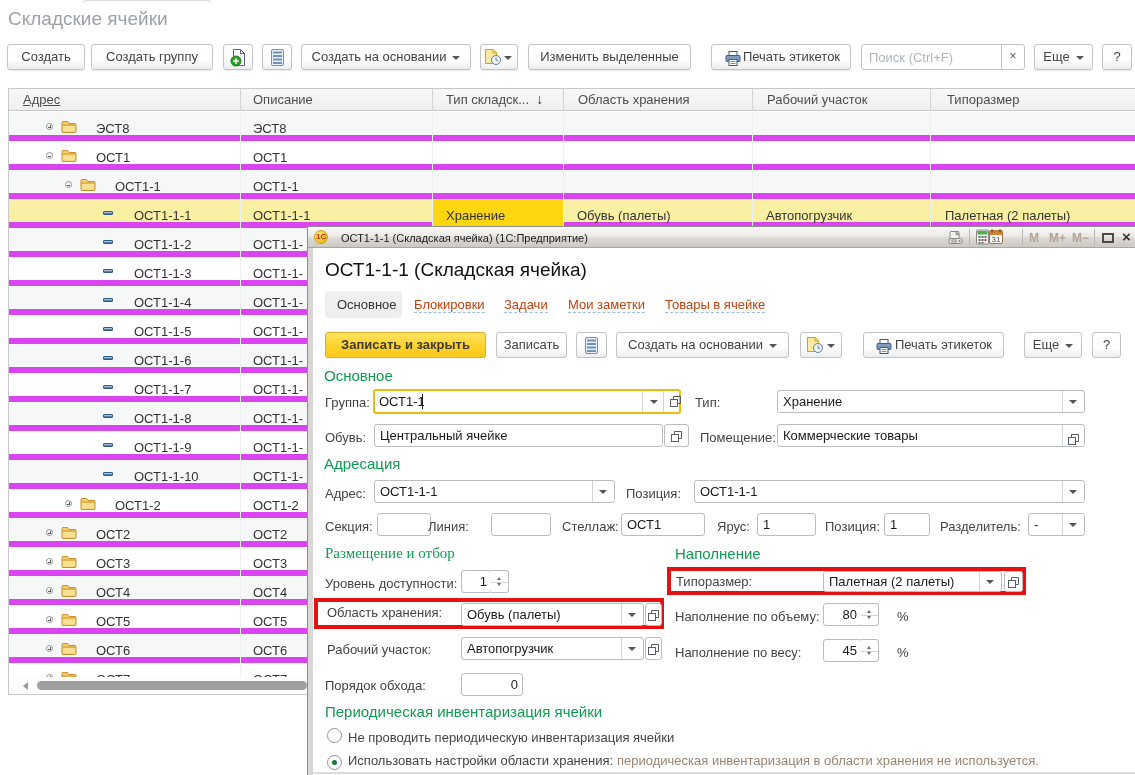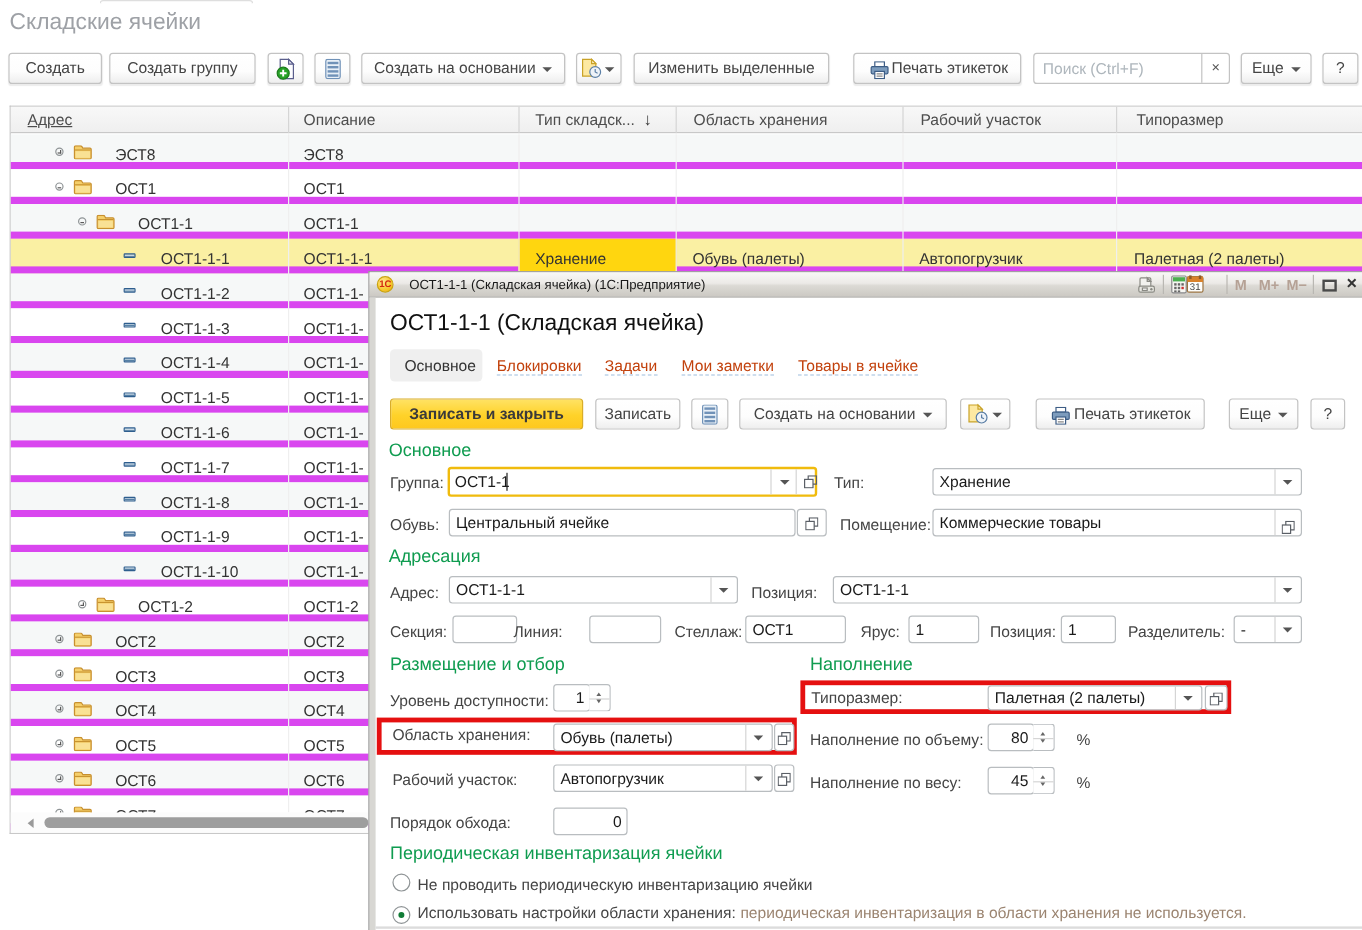--- a/index.html
+++ b/index.html
@@ -398,21 +398,21 @@
 <div class="flbl" style="left:428px;top:519px;">Линия:</div>
 <div class="fld" style="left:491px;top:513px;width:60px;"></div>
 <div class="flbl" style="left:562px;top:519px;">Стеллаж:</div>
 <div class="fld" style="left:621px;top:513px;width:84px;">ОСТ1</div>
 <div class="flbl" style="left:717px;top:519px;">Ярус:</div>
 <div class="fld" style="left:757px;top:513px;width:59px;">1</div>
 <div class="flbl" style="left:825px;top:519px;">Позиция:</div>
 <div class="fld" style="left:884px;top:513px;width:46px;">1</div>
 <div class="flbl" style="left:940px;top:519px;">Разделитель:</div>
 <div class="fld" style="left:1028px;top:513px;width:57px;">-<span style="position:absolute;right:21px;top:0;width:1px;height:21px;background:#d5d5d5;"></span><i class="cd" style="right:7px;top:9px;"></i></div>
-<div class="glabel" style="left:325px;top:545px;">Размещение и отбор</div>
+<div class="glabel" style="left:325px;top:545px;font-family:Liberation Serif, serif;">Размещение и отбор</div>
 <div class="glabel" style="left:675px;top:545px;">Наполнение</div>
 <div class="flbl" style="left:325px;top:576px;">Уровень доступности:</div>
 <div class="fld" style="left:461px;top:570px;width:31px;text-align:right;padding-right:4px;">1</div>
 <div class="spin" style="left:491px;top:570px;">
       <i></i>
     </div>
 <div class="redbox" style="left:667px;top:567px;width:359px;height:28px;"></div>
 <div class="flbl" style="left:676px;top:574px;">Типоразмер:</div>
 <div class="fld" style="left:823px;top:571px;width:179px;height:21px;line-height:19px;">Палетная (2 палеты)<span style="position:absolute;right:21px;top:0;width:1px;height:19px;background:#d5d5d5;"></span><i class="cd" style="right:7px;top:8px;"></i></div>
 <div class="fldbtn" style="left:1004px;top:571px;width:19px;height:21px;">
@@ -447,18 +447,18 @@
 <div class="flbl" style="left:675px;top:645px;">Наполнение по весу:</div>
 <div class="fld" style="left:823px;top:639px;width:39px;text-align:right;padding-right:4px;">45</div>
 <div class="spin" style="left:861px;top:639px;">
       <i></i>
     </div>
 <div class="flbl" style="left:897px;top:645px;">%</div>
 <div class="flbl" style="left:325px;top:678px;">Порядок обхода:</div>
 <div class="fld" style="left:461px;top:673px;width:62px;text-align:right;padding-right:4px;">0</div>
 <div class="glabel" style="left:325px;top:703px;">Периодическая инвентаризация ячейки</div>
 <div class="radio" style="left:327px;top:728px;"></div>
-<div class="flbl" style="left:348px;top:730px;">Не проводить периодическую инвентаризацию ячейки</div>
+<div class="flbl" style="left:348px;top:730px;">Не проводить периодическую инвентаризация ячейки</div>
 <div class="radio on" style="left:327px;top:755px;"></div>
 <div class="flbl" style="left:348px;top:753px;">Использовать настройки области хранения:</div>
 <div class="flbl" style="left:617px;top:753px;color:#9b8470;">периодическая инвентаризация в области хранения не используется.</div>
 <div class="abs" style="left:313px;top:772px;width:822px;height:2px;background:#dcdcdc;"></div>
 </div>
 
 </body></html>

